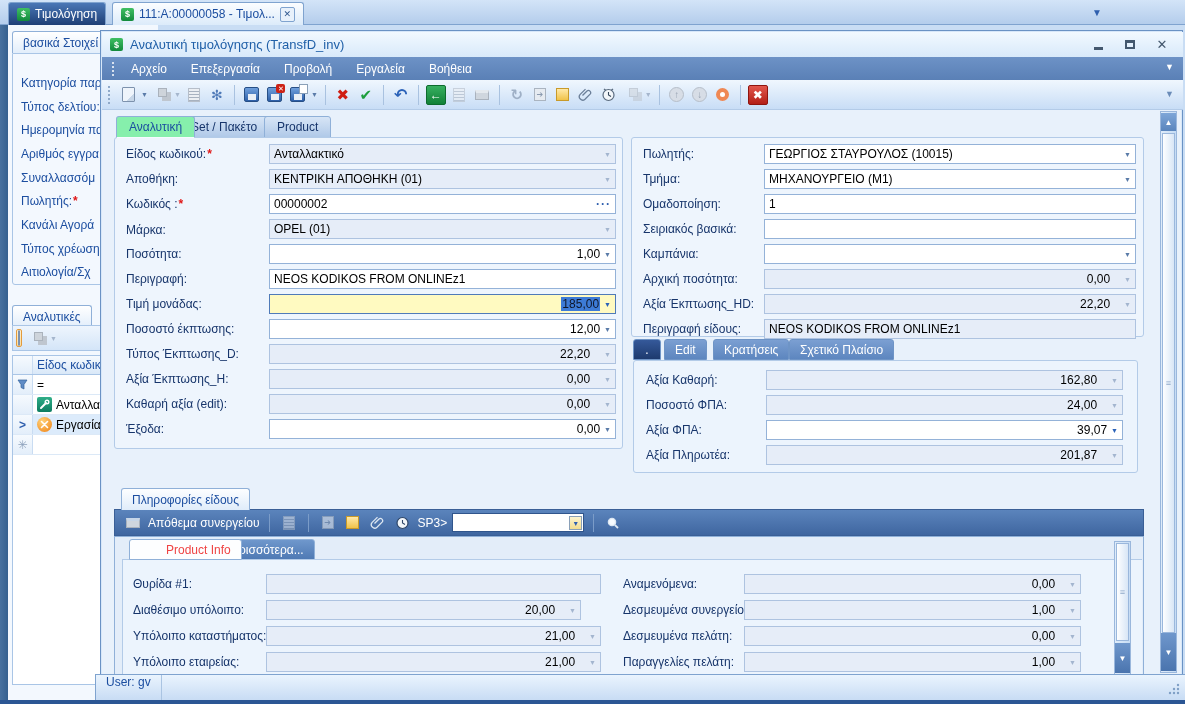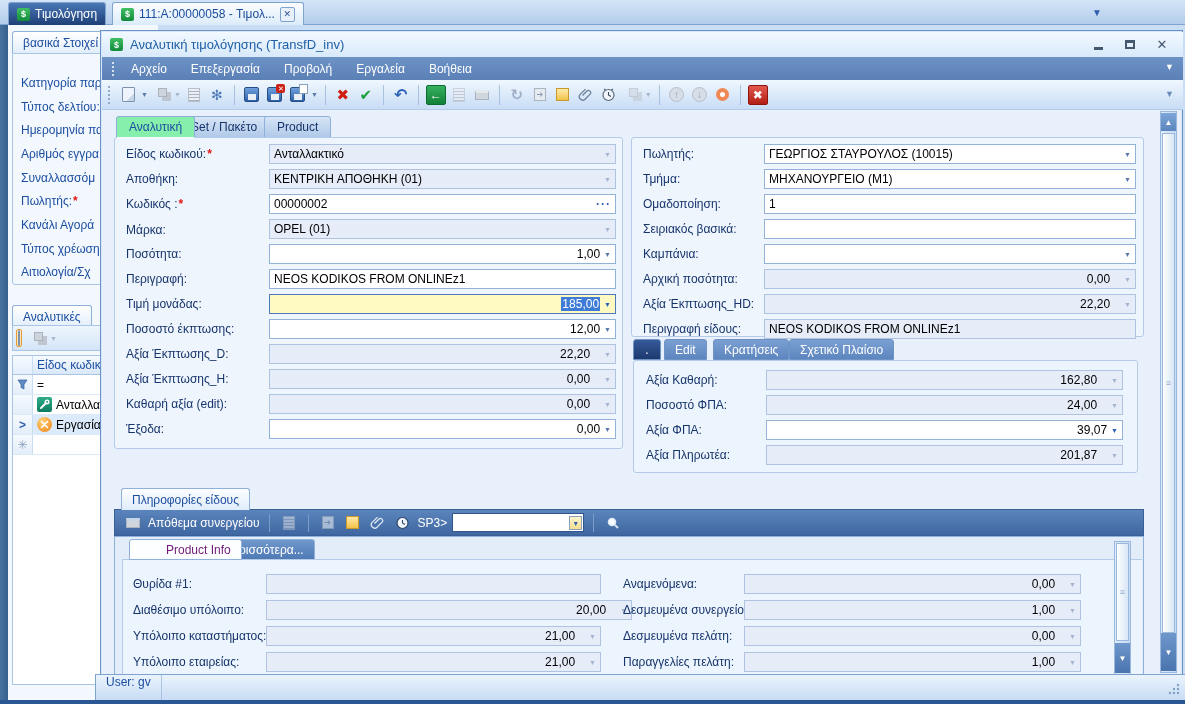--- a/index.html
+++ b/index.html
@@ -90,42 +90,42 @@
     border:1px solid #8fb0d8; border-radius:3px 3px 0 0; color:#17356b; }
   .mtab.active { background:#86efac; color:#1c4ea0; border-bottom:1px solid #f6faff; z-index:2; }
   .mtab.blue { background:linear-gradient(#d7e5f6,#b0c9e8); }
   .gbox { position:absolute; border:1px solid #b3cbe8; border-radius:3px; background:#eef5fd; }
   .lbl { position:absolute; color:#17356b; white-space:nowrap; }
   .fld { position:absolute; height:20px; background:#fff; border:1px solid #94b2d8; display:flex; align-items:center; padding:0 4px; }
   .fld .val { flex:1; white-space:nowrap; overflow:hidden; color:#000; }
   .fld.num .val { text-align:right; }
   .fld.dis { background:#e6edf8; border-color:#aec3e0;gap:10px; }
   .fld.hl { background:#fffac1; border-color:#4f7ab8; }
-  .sel { background:#3d7bd6; color:#ffffff; padding:0 1px; }
+  .sel { background:#3d7bd6; color:#0f172a; padding:0 1px; }
   .dd { font-size:7px; color:#5a7ba8; margin-left:4px; }
   .fld.dis .dd { color:#a3b5cf; }
   .ell { color:#2f5fae; font-weight:bold; letter-spacing:1px; margin-left:4px; }
 
   
   .vtab { position:absolute; top:308px; height:21px; padding:0 10px; display:flex; align-items:center;
     border:1px solid #6e94c6; border-radius:3px 3px 0 0; color:#fff; background:linear-gradient(#7b9fd2,#5d86bf); }
   .vtab.dark { background:linear-gradient(#3c custom,#1d3a6e); background:linear-gradient(#35599a,#1d3a6e); }
 
   
   #prod-tab { position:absolute; left:20px; top:457px; height:22px; padding:0 10px; display:flex; align-items:center;
     background:linear-gradient(#fdfeff,#dfecfa); border:1px solid #8fb0d8; border-bottom:none; border-radius:3px 3px 0 0;
     color:#1c4ea0; z-index:2; }
   #bluebar { position:absolute; left:13px; top:478px; width:1030px; height:27px; background:linear-gradient(#5b84bc,#3f66a0);
     border:1px solid #3a5f96; display:flex; align-items:center; gap:5px; padding:0 8px; color:#fff; }
   .bsep { width:1px; height:18px; background:#33558a; border-right:1px solid #7b9cc8; margin:0 4px; }
   #sp3-input { width:132px; height:19px; background:#fff; border:1px solid #30558c; display:flex; align-items:center; justify-content:flex-end; padding:1px; }
   .ic-paste { width:13px; height:14px; background:linear-gradient(#fdf4cf,#f3dd8e); border:1px solid #8aa0b8; color:#2f5fae; font-size:8px; line-height:13px; text-align:center; }
   .ptab { position:absolute; top:508px; height:21px; padding:0 10px; display:flex; align-items:center;
     border:1px solid #8fb0d8; border-radius:3px 3px 0 0; color:#fff; background:linear-gradient(#6f97cc,#4f7ab4); }
-  .ptab.active { background:#fdfeff; color:#701a75; z-index:2;padding-left:36px; }
+  .ptab.active { background:#fdfeff; color:#ef4444; z-index:2;padding-left:36px; }
   #prod-box { position:absolute; left:13px; top:505px; width:1030px; height:140px; border:1px solid #8fb0d8; background:#e3edf9; }
   #prod-inner { position:absolute; left:21px; top:528px; width:1020px; height:116px; border:1px solid #b3cbe8; background:#ecf4fd; border-right:none; }
 
   
   .vscroll { position:absolute; width:17px; background:linear-gradient(90deg,#dfecfa,#c6dcf4); border:1px solid #9ab7dc; }
   .sb-btn { position:absolute; left:0; width:15px; background:linear-gradient(#7ea6d8,#5a85bd); color:#fff; font-size:8px;
     display:flex; align-items:center; justify-content:center; }
   .sb-thumb { position:absolute; left:1px; width:13px; background:linear-gradient(90deg,#fdfeff,#d8e6f6); border:1px solid #9ab7dc;
     display:flex; align-items:center; justify-content:center; color:#8fa9c9; font-size:9px; }
 
@@ -401,21 +401,21 @@
     <span class="lbl" style="left:25px;top:266px"><span>Τιμή μονάδας:</span></span>
     <div class="fld num hl" style="left:168px;top:263px;width:347px">
         <span class="val"><span class="sel">185,00</span></span>
         <span class="dd" style="color:#2b62b8">▼</span>
       </div>
     <span class="lbl" style="left:25px;top:291px"><span>Ποσοστό έκπτωσης:</span></span>
     <div class="fld num" style="left:168px;top:288px;width:347px">
         <span class="val">12,00</span>
         <span class="dd">▼</span>
       </div>
-    <span class="lbl" style="left:25px;top:316px"><span>Αξία Έκπτωσης_D:</span></span>
+    <span class="lbl" style="left:25px;top:316px"><span>Τύπος Έκπτωσης_D:</span></span>
     <div class="fld num dis" style="left:168px;top:313px;width:347px">
         <span class="val">22,20</span>
         <span class="dd">▼</span>
       </div>
     <span class="lbl" style="left:25px;top:341px"><span>Αξία Έκπτωσης_H:</span></span>
     <div class="fld num dis" style="left:168px;top:338px;width:347px">
         <span class="val">0,00</span>
         <span class="dd">▼</span>
       </div>
     <span class="lbl" style="left:25px;top:366px"><span>Καθαρή αξία (edit):</span></span>
@@ -555,21 +555,21 @@
     <div class="ptab" style="left:113px">
         <span>Περισσότερα...</span>
       </div>
     <div id="prod-inner"></div>
 
     <span class="lbl" style="left:32px;top:546px"><span>Θυρίδα #1:</span></span>
     <div class="fld dis" style="left:165px;top:543px;width:335px">
         <span class="val"></span>
       </div>
     <span class="lbl" style="left:32px;top:572px"><span>Διαθέσιμο υπόλοιπο:</span></span>
-    <div class="fld num dis" style="left:165px;top:569px;width:366px">
+    <div class="fld num dis" style="left:165px;top:569px;width:315px">
         <span class="val">20,00</span>
         <span class="dd">▼</span>
       </div>
     <span class="lbl" style="left:32px;top:598px"><span>Υπόλοιπο καταστήματος:</span></span>
     <div class="fld num dis" style="left:165px;top:595px;width:335px">
         <span class="val">21,00</span>
         <span class="dd">▼</span>
       </div>
     <span class="lbl" style="left:32px;top:624px"><span>Υπόλοιπο εταιρείας:</span></span>
     <div class="fld num dis" style="left:165px;top:621px;width:335px">

